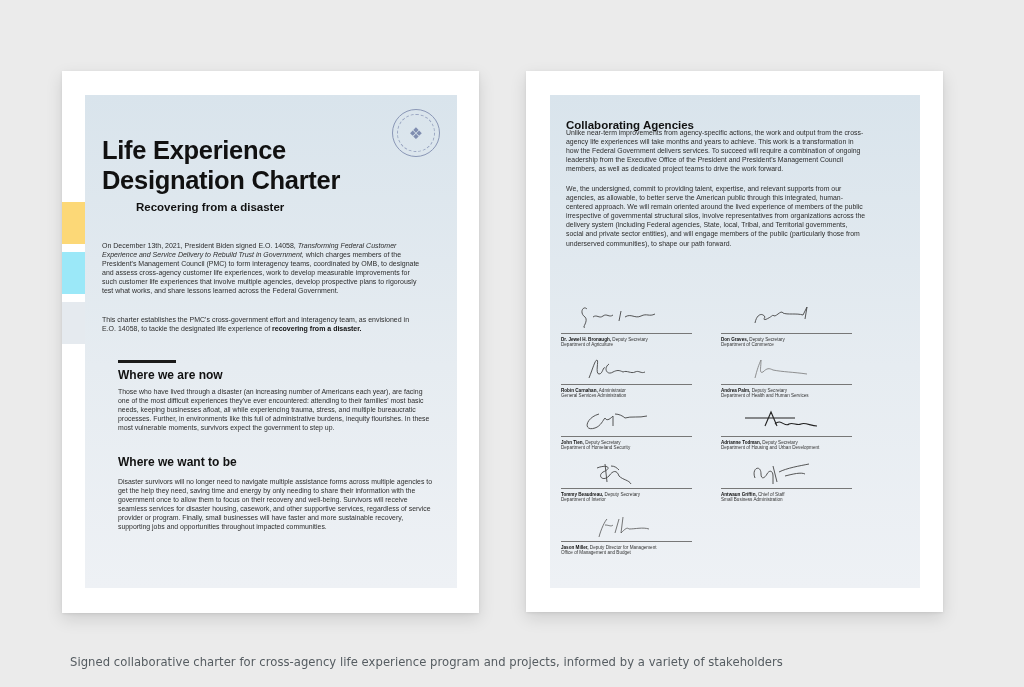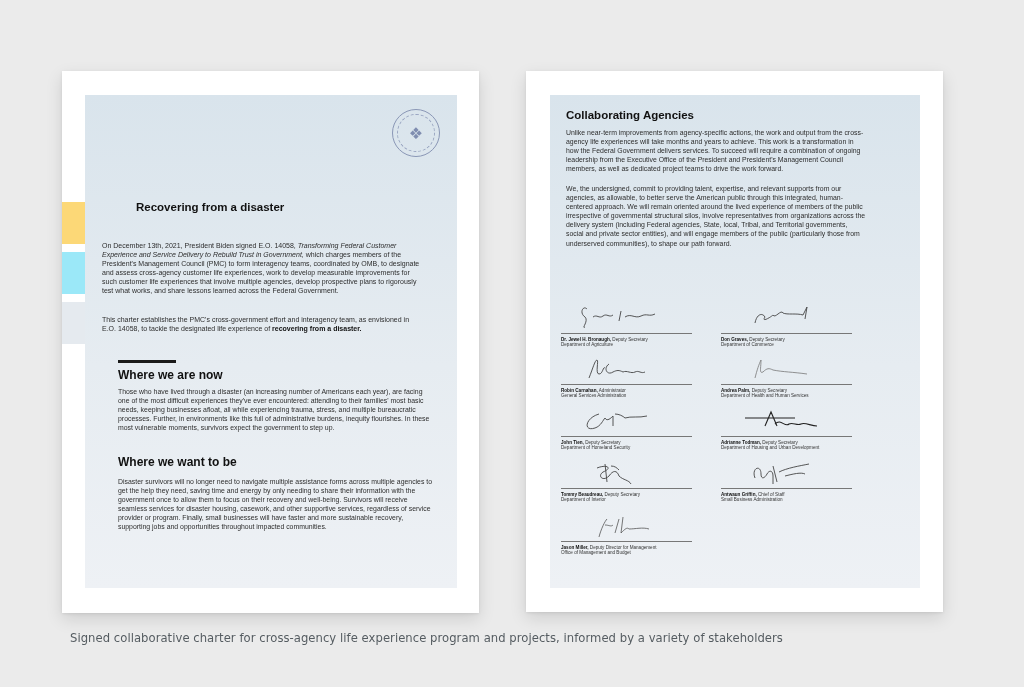--- a/index.html
+++ b/index.html
@@ -56,58 +56,62 @@
   .h2 {
     position: absolute; left: 33px; margin: 0;
     font-size: 12px; font-weight: bold; color: #111;
   }
   .para2 {
     position: absolute; left: 33px; width: 315px; margin: 0;
     font-size: 6.9px; line-height: 9.1px; color: #2d2d2d;
   }
 
   .r-title {
-    position: absolute; left: 16px; top: 14px; margin: 0;
+    position: absolute; left: 16px; top: 24px; margin: 0;
     font-size: 11.5px; font-weight: bold; color: #111;
   }
   .r-para {
     position: absolute; left: 16px; width: 300px; margin: 0;
     font-size: 6.9px; line-height: 9.1px; color: #2d2d2d;
   }
   .sig {
     position: absolute; width: 131px;
   }
   .sig .sigmark { height: 28px; position: relative; }
   .sig .sigmark svg { position: absolute; left: 14px; top: 0; }
   .sig .line { height: 1px; background: #777; margin-top: 2px; }
   .sig .name {
     font-size: 4.6px; line-height: 5.4px; color: #333; margin-top: 3px; white-space: nowrap;
   }
   .sig .name b { color: #111; }
   .sig .dept { font-size: 4.6px; line-height: 5.4px; color: #333; white-space: nowrap; }
 
   .caption {
-    position: absolute; left: 70px; top: 631px; margin: 0;
+    position: absolute; left: 70px; top: 655px; margin: 0;
     font-size: 13px; color: #555c61; letter-spacing: 0.05px;
     font-family: "DejaVu Sans", sans-serif; font-size: 11.6px;
   }
 </style>
 </head>
 <body>
 
 <div class="page" id="page-left">
   <div class="strip yellow"></div>
   <div class="strip cyan"></div>
   <div class="strip grey"></div>
 
   <div class="inner">
     <div class="seal">
       <div class="ring">❖</div>
     </div>
 
+    <h1 class="title">
+      <span>Life Experience</span><br>
+      <span>Designation Charter</span>
+    </h1>
     <h2 class="subtitle">Recovering from a disaster</h2>
 
     <p class="para" style="top:146px"><span>On December 13th, 2021, President Biden signed E.O. 14058, </span><i>Transforming Federal Customer Experience and Service Delivery to Rebuild Trust in Government,</i><span> which charges members of the President's Management Council (PMC) to form interagency teams, coordinated by OMB, to designate and assess cross-agency customer life experiences, work to develop measurable improvements for such customer life experiences that involve multiple agencies, develop prospective plans to rigorously test what works, and share lessons learned across the Federal Government.</span></p>
 
     <p class="para" style="top:220px"><span>This charter establishes the PMC's cross-government effort and interagency team, as envisioned in E.O. 14058, to tackle the designated life experience of </span><b>recovering from a disaster.</b></p>
 
     <div class="rule"></div>
 
     <h3 class="h2" style="top:273px">Where we are now</h3>
     <p class="para2" style="top:292px">Those who have lived through a disaster (an increasing number of Americans each year), are facing one of the most difficult experiences they've ever encountered: attending to their families' most basic needs, keeping businesses afloat, all while experiencing trauma, stress, and multiple bureaucratic processes. Further, in environments like this full of administrative burdens, inequity flourishes. In these most vulnerable moments, survivors expect the government to step up.</p>

